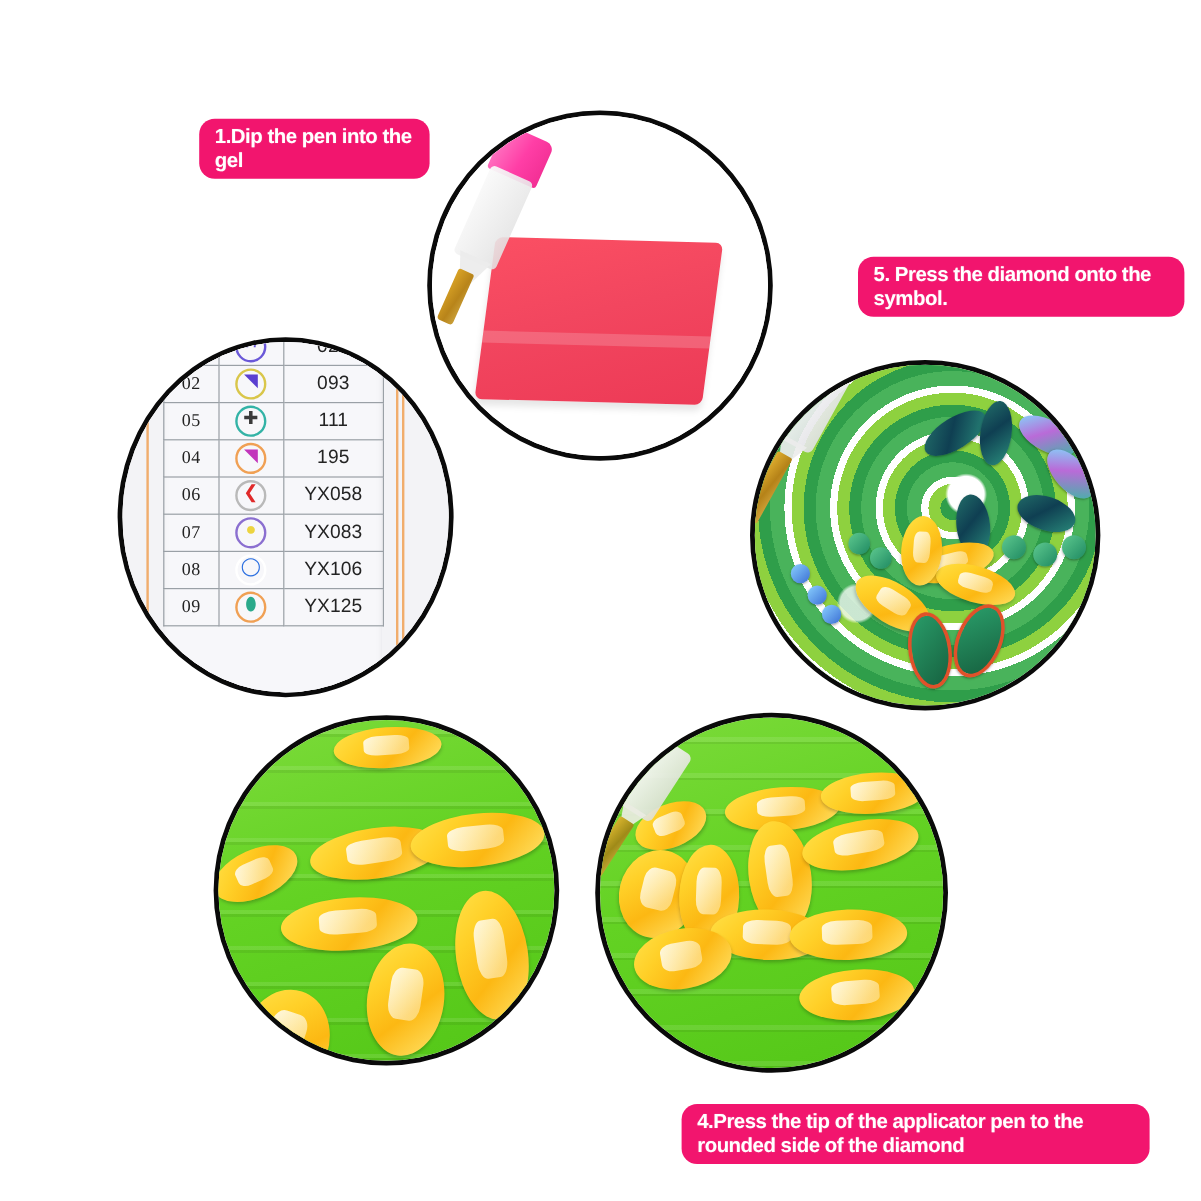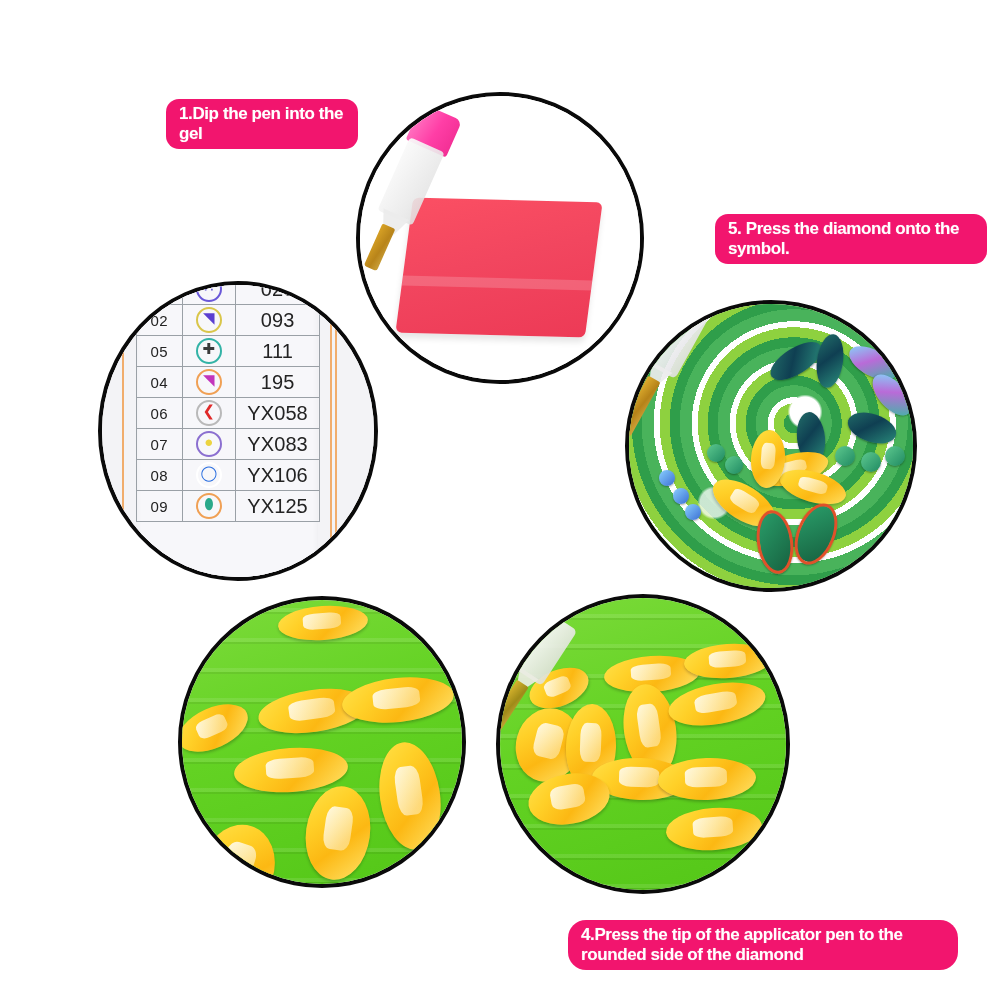--- a/index.html
+++ b/index.html
@@ -45,21 +45,21 @@
     padding:5px 13px 6px 13px;
     box-sizing:border-box;
     letter-spacing:-0.4px;
     text-shadow:0 0 1px rgba(255,255,255,.35);
     z-index:6;
   }
   .label.l1{left:166px;top:99px;width:192px;font-size:17px;}
   .label.l2{left:10px;top:200px;width:280px;font-size:17px;}
   .label.l5{left:715px;top:214px;width:272px;font-size:17px;}
   .label.l3{left:8px;top:912px;width:410px;font-size:17px;}
-  .label.l4{left:568px;top:920px;width:390px;font-size:17px;border-radius:18px;}
+  .label.l4{left:568px;top:920px;width:390px;font-size:17px;}
 
   
   .bubble{
     position:absolute;border-radius:50%;
     border:4px solid #0a0a0a;
     overflow:hidden;
     box-sizing:border-box;
     background:#fff;
   }
   .b1{left:356px;top:92px;width:288px;height:292px;z-index:5;}
@@ -120,23 +120,23 @@
   .ol2{left:228px;}
   .ol3{left:233px;}
   .ctable{position:absolute;left:34px;top:-12px;width:184px;border-collapse:collapse;}
   .ctable td{
     border:1px solid #9aa0a6;
     height:30px;
     font-family:"Liberation Sans", sans-serif;
     font-size:15px;color:#232323;text-align:center;
     padding:0;
   }
-  .ctable td.c-num{width:46px;letter-spacing:.4px;}
+  .ctable td.c-num{width:46px;letter-spacing:.4px;font-family:Liberation Serif, serif;}
   .ctable td.c-sym{width:54px;}
-  .ctable td.c-code{width:84px;font-size:20px;letter-spacing:.1px;margin-top:40px;}
+  .ctable td.c-code{width:84px;font-size:16px;letter-spacing:.1px;margin-top:40px;}
   .sym{display:inline-block;width:22px;height:22px;border-radius:50%;position:relative;vertical-align:middle;}
 
   
   .tray{
     position:absolute;inset:0;
     background:
       repeating-linear-gradient(0deg,
         rgba(0,0,0,.065) 0px, rgba(0,0,0,.065) 2px,
         rgba(255,255,255,.10) 2px, rgba(255,255,255,.10) 6px,
         rgba(0,0,0,0) 6px, rgba(0,0,0,0) 30px),

